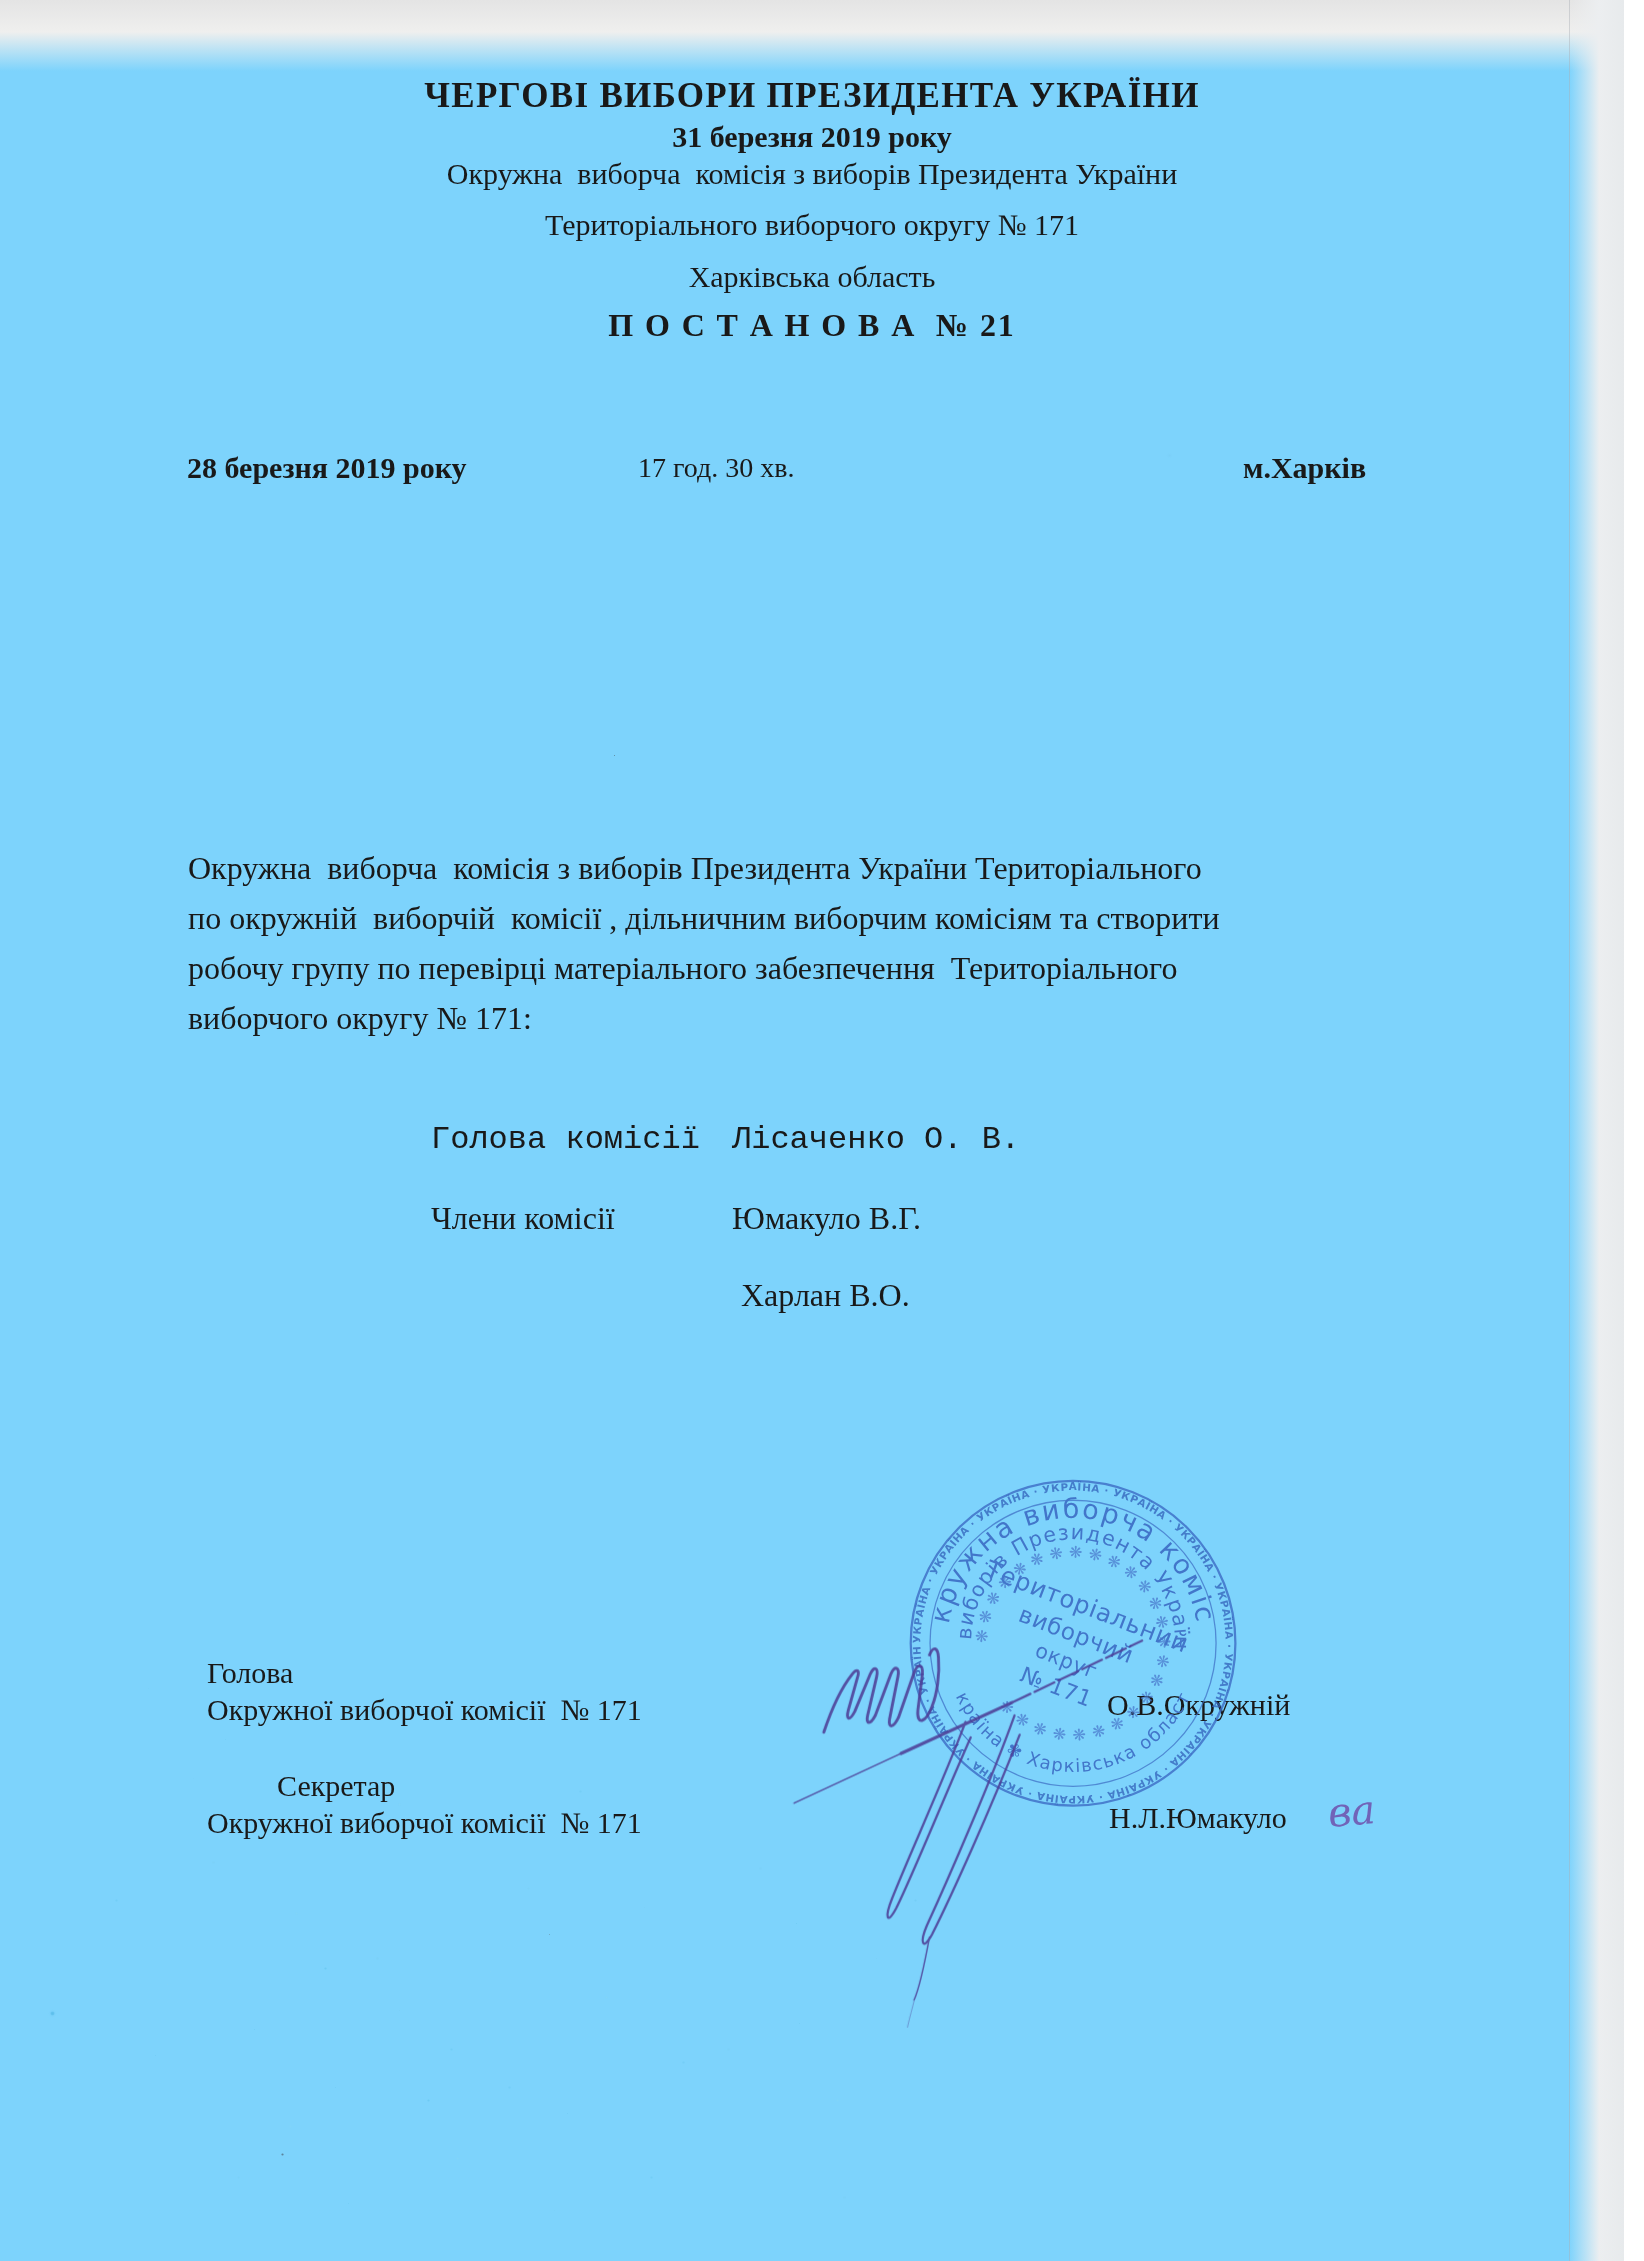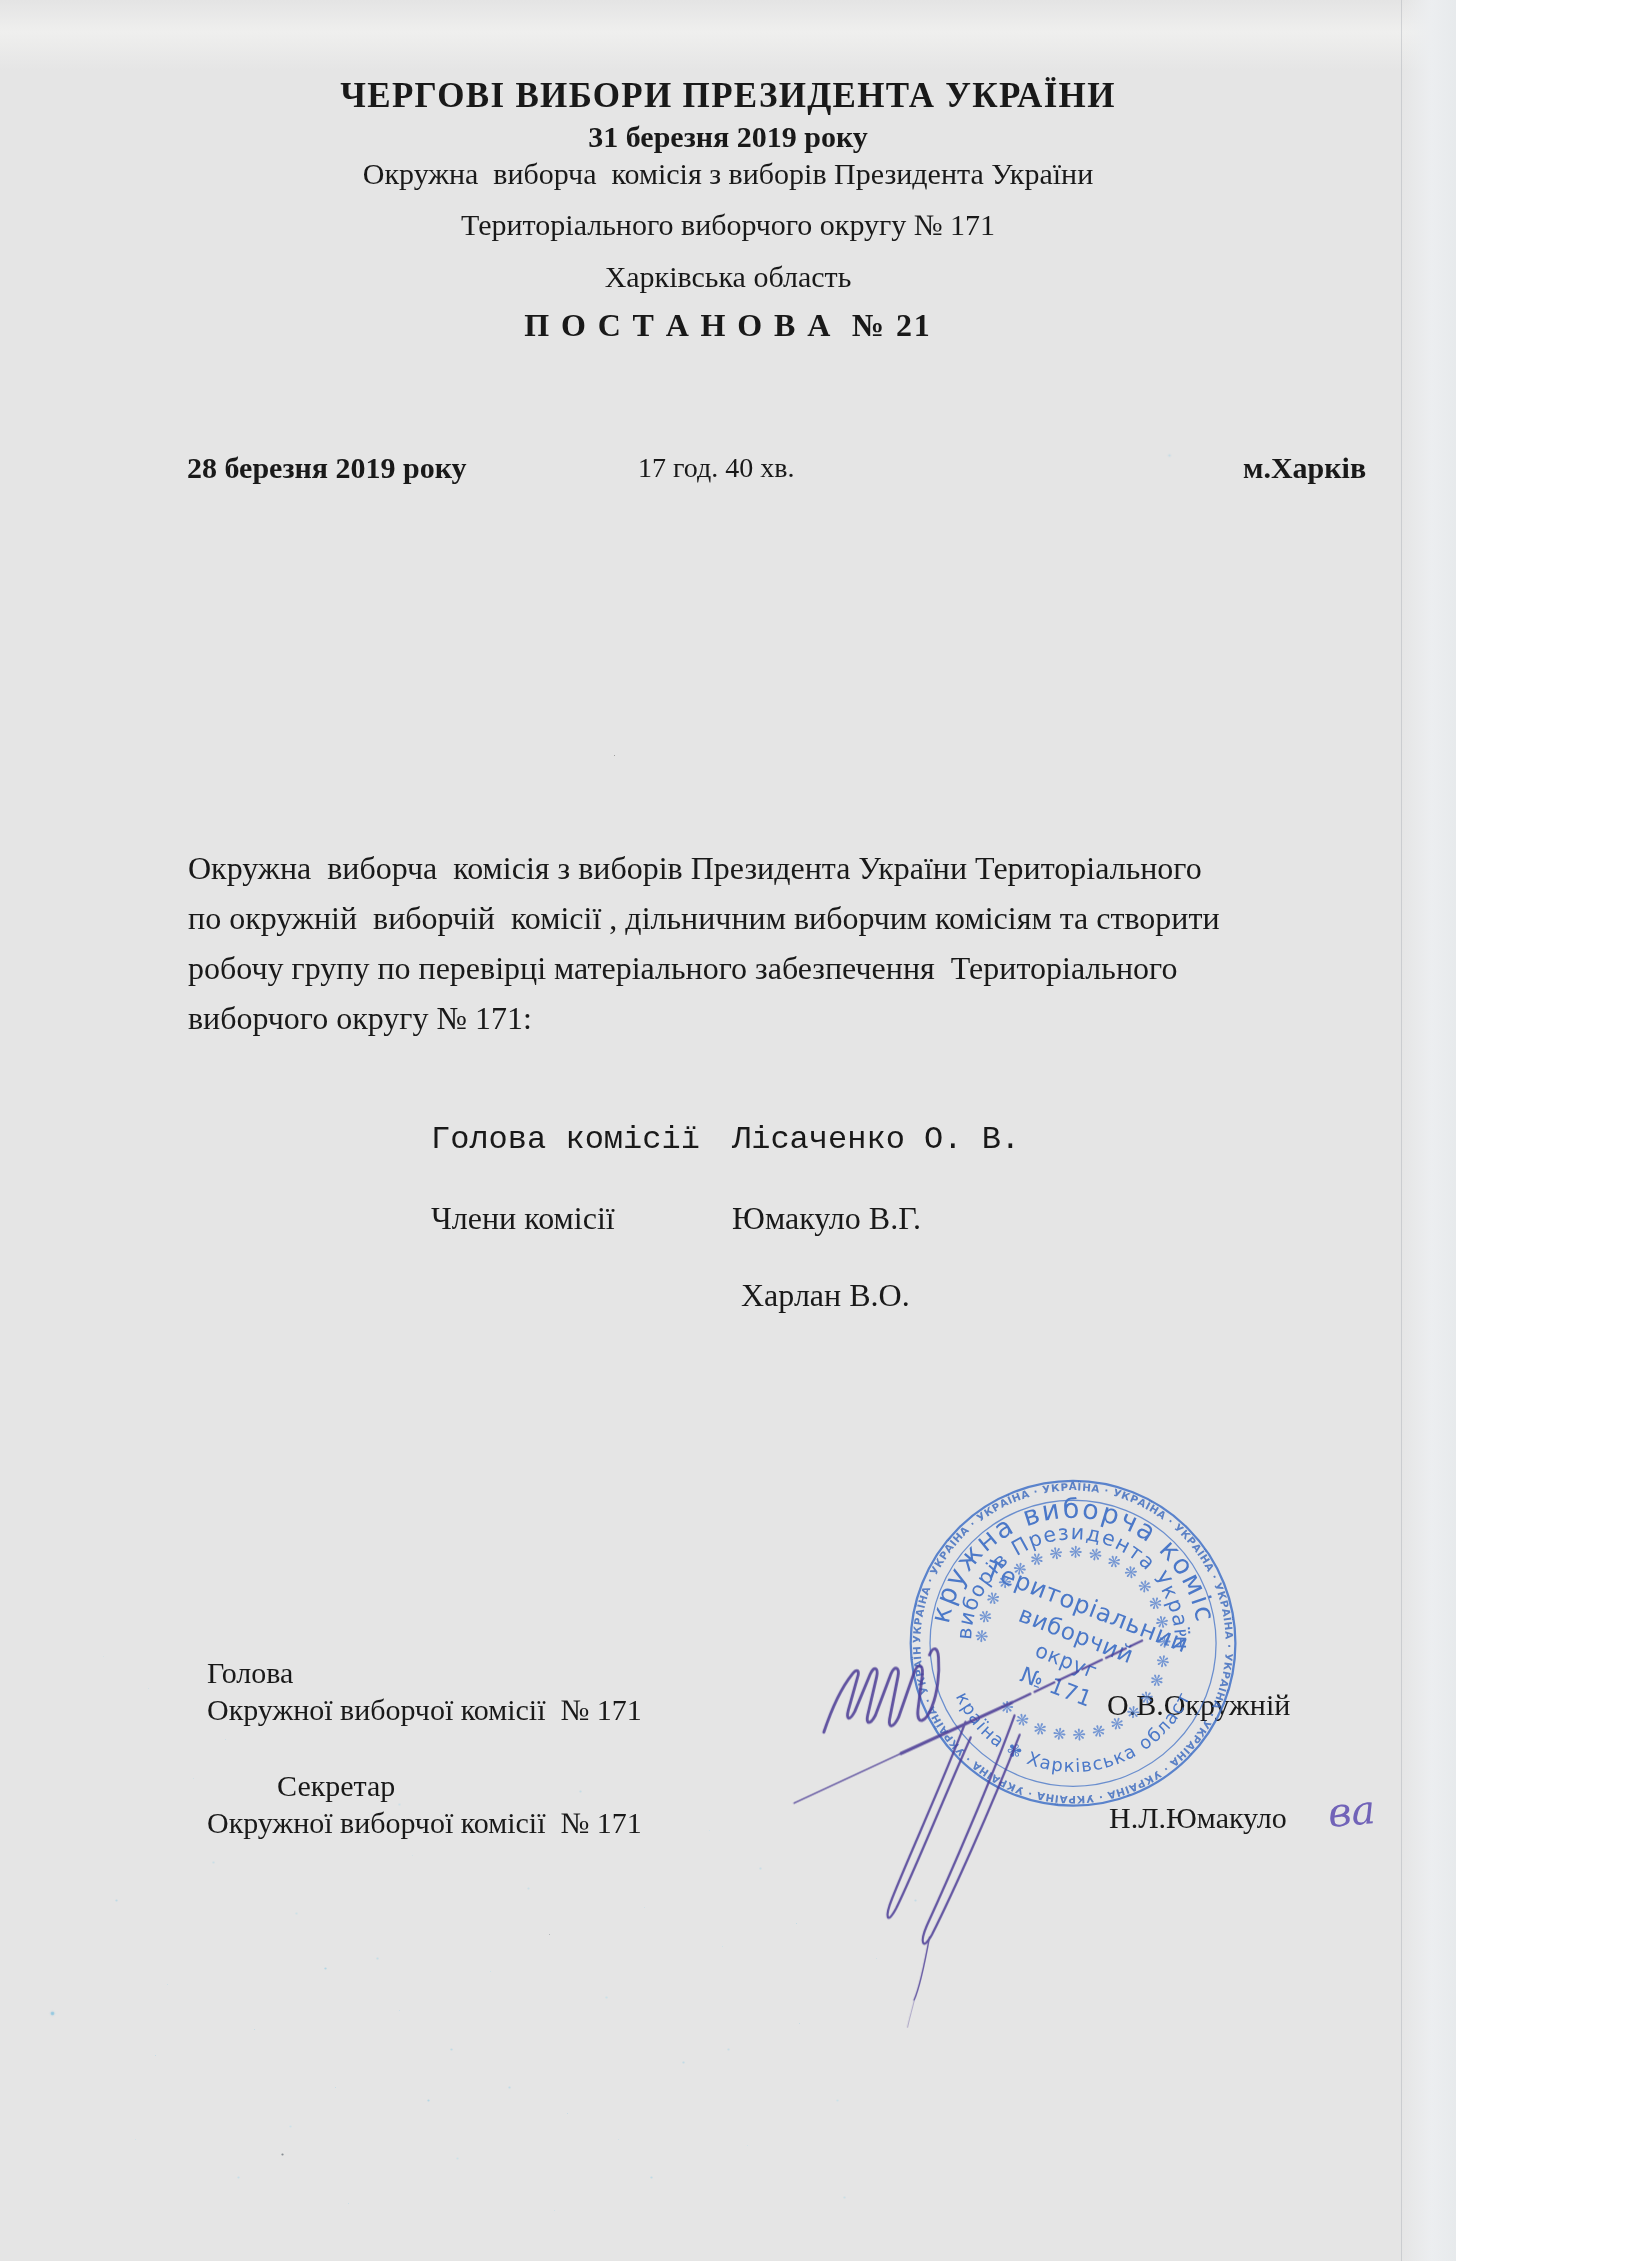--- a/index.html
+++ b/index.html
@@ -1,19 +1,19 @@
 <!DOCTYPE html>
 <html style="font-size:10.3px"><head>
 <meta charset="utf-8">
 <style>
   html,body{margin:0;padding:0;background:#ffffff;}
   .page{
     position:relative;
-    width:1456px;height:2261px;
-    background:#e5e5e5;
+    width:1624px;height:2261px;
+    background:#7dd3fc;
     overflow:hidden;
     font-family:"Liberation Serif","DejaVu Serif",serif;
     color:#191919;
   }
   .t{white-space:pre-wrap;}
   .abs{position:absolute;}
   .center{left:0;right:0;text-align:center;}
   
   .scan-top{position:absolute;left:0;top:0;width:100%;height:71px;
     background:linear-gradient(180deg,#e4e4e4 0%,#efefee 45%,rgba(252,252,250,0) 100%);}
@@ -99,21 +99,21 @@
   <div class="scan-right-line"></div>
 
   <div class="abs center t h1">ЧЕРГОВІ ВИБОРИ ПРЕЗИДЕНТА УКРАЇНИ</div>
   <div class="abs center t h2">31 березня 2019 року</div>
   <div class="abs center t h3">Окружна  виборча  комісія з виборів Президента України</div>
   <div class="abs center t h4">Територіального виборчого округу № 171</div>
   <div class="abs center t h5">Харківська область</div>
   <div class="abs center t h6">П О С Т А Н О В А  № 21</div>
 
   <div class="abs t d-date">28 березня 2019 року</div>
-  <div class="abs t d-time">17 год. 40 хв.</div>
+  <div class="abs t d-time">17 год. 30 хв.</div>
   <div class="abs t d-city">м.Харків</div>
 
 
   <div class="abs body-par">
     <div class="t">Окружна  виборча  комісія з виборів Президента України Територіального</div>
     <div class="t">по окружній  виборчій  комісії , дільничним виборчим комісіям та створити</div>
     <div class="t">робочу групу по перевірці матеріального забезпечення  Територіального</div>
     <div class="t">виборчого округу № 171:</div>
   </div>
 

